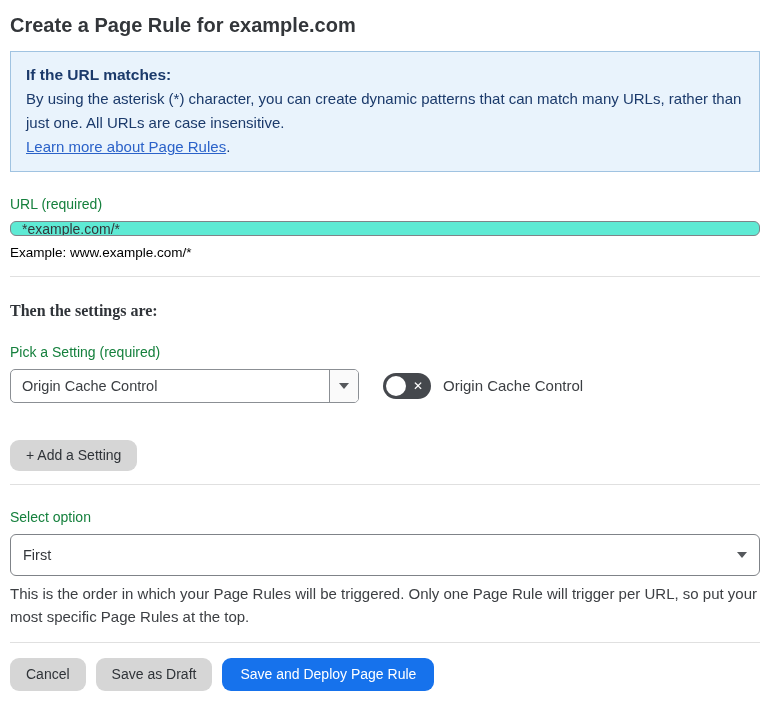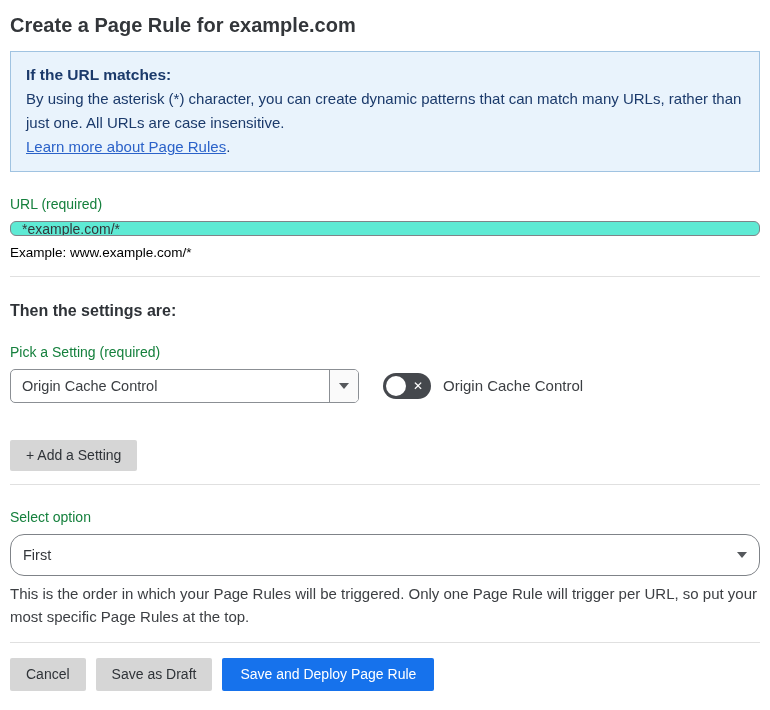--- a/index.html
+++ b/index.html
@@ -71,20 +71,21 @@
     border-top: 1px solid #e0e0e0;
     margin-top: 16px;
   }
 
   .section-heading {
     font-size: 16px;
     font-weight: 700;
     color: #2f3338;
     margin-top: 24px;
     line-height: 19px;
+    font-family: Liberation Serif, serif;
   }
 
   .setting-row {
     margin-top: 8px;
     display: flex;
     align-items: center;
   }
 
   .dropdown {
     width: 349px;
@@ -148,37 +149,37 @@
     line-height: 26px;
   }
   .toggle-label {
     margin-left: 12px;
     font-size: 15px;
     color: #3b3e42;
   }
 
   .btn {
     border: none;
-    border-radius: 2px;
+    border-radius: 9px;
     height: 31px;
     padding: 0 16px;
     font-size: 14px;
     font-family: "Liberation Sans", sans-serif;
     cursor: pointer;
     color: #2f3338;
     background: #d6d6d6;
   }
   .btn-add { margin-top: 37px; height: 31px; }
 
   .select {
     margin-top: 8px;
     width: 100%;
     height: 42px;
     border: 1px solid #7f8388;
-    border-radius: 14px;
+    border-radius: 6px;
     background: #ffffff;
     display: flex;
     align-items: center;
     padding: 0 12px;
     cursor: pointer;
   }
   .select .select-value {
     flex: 1;
     font-size: 14.5px;
     color: #34373b;

